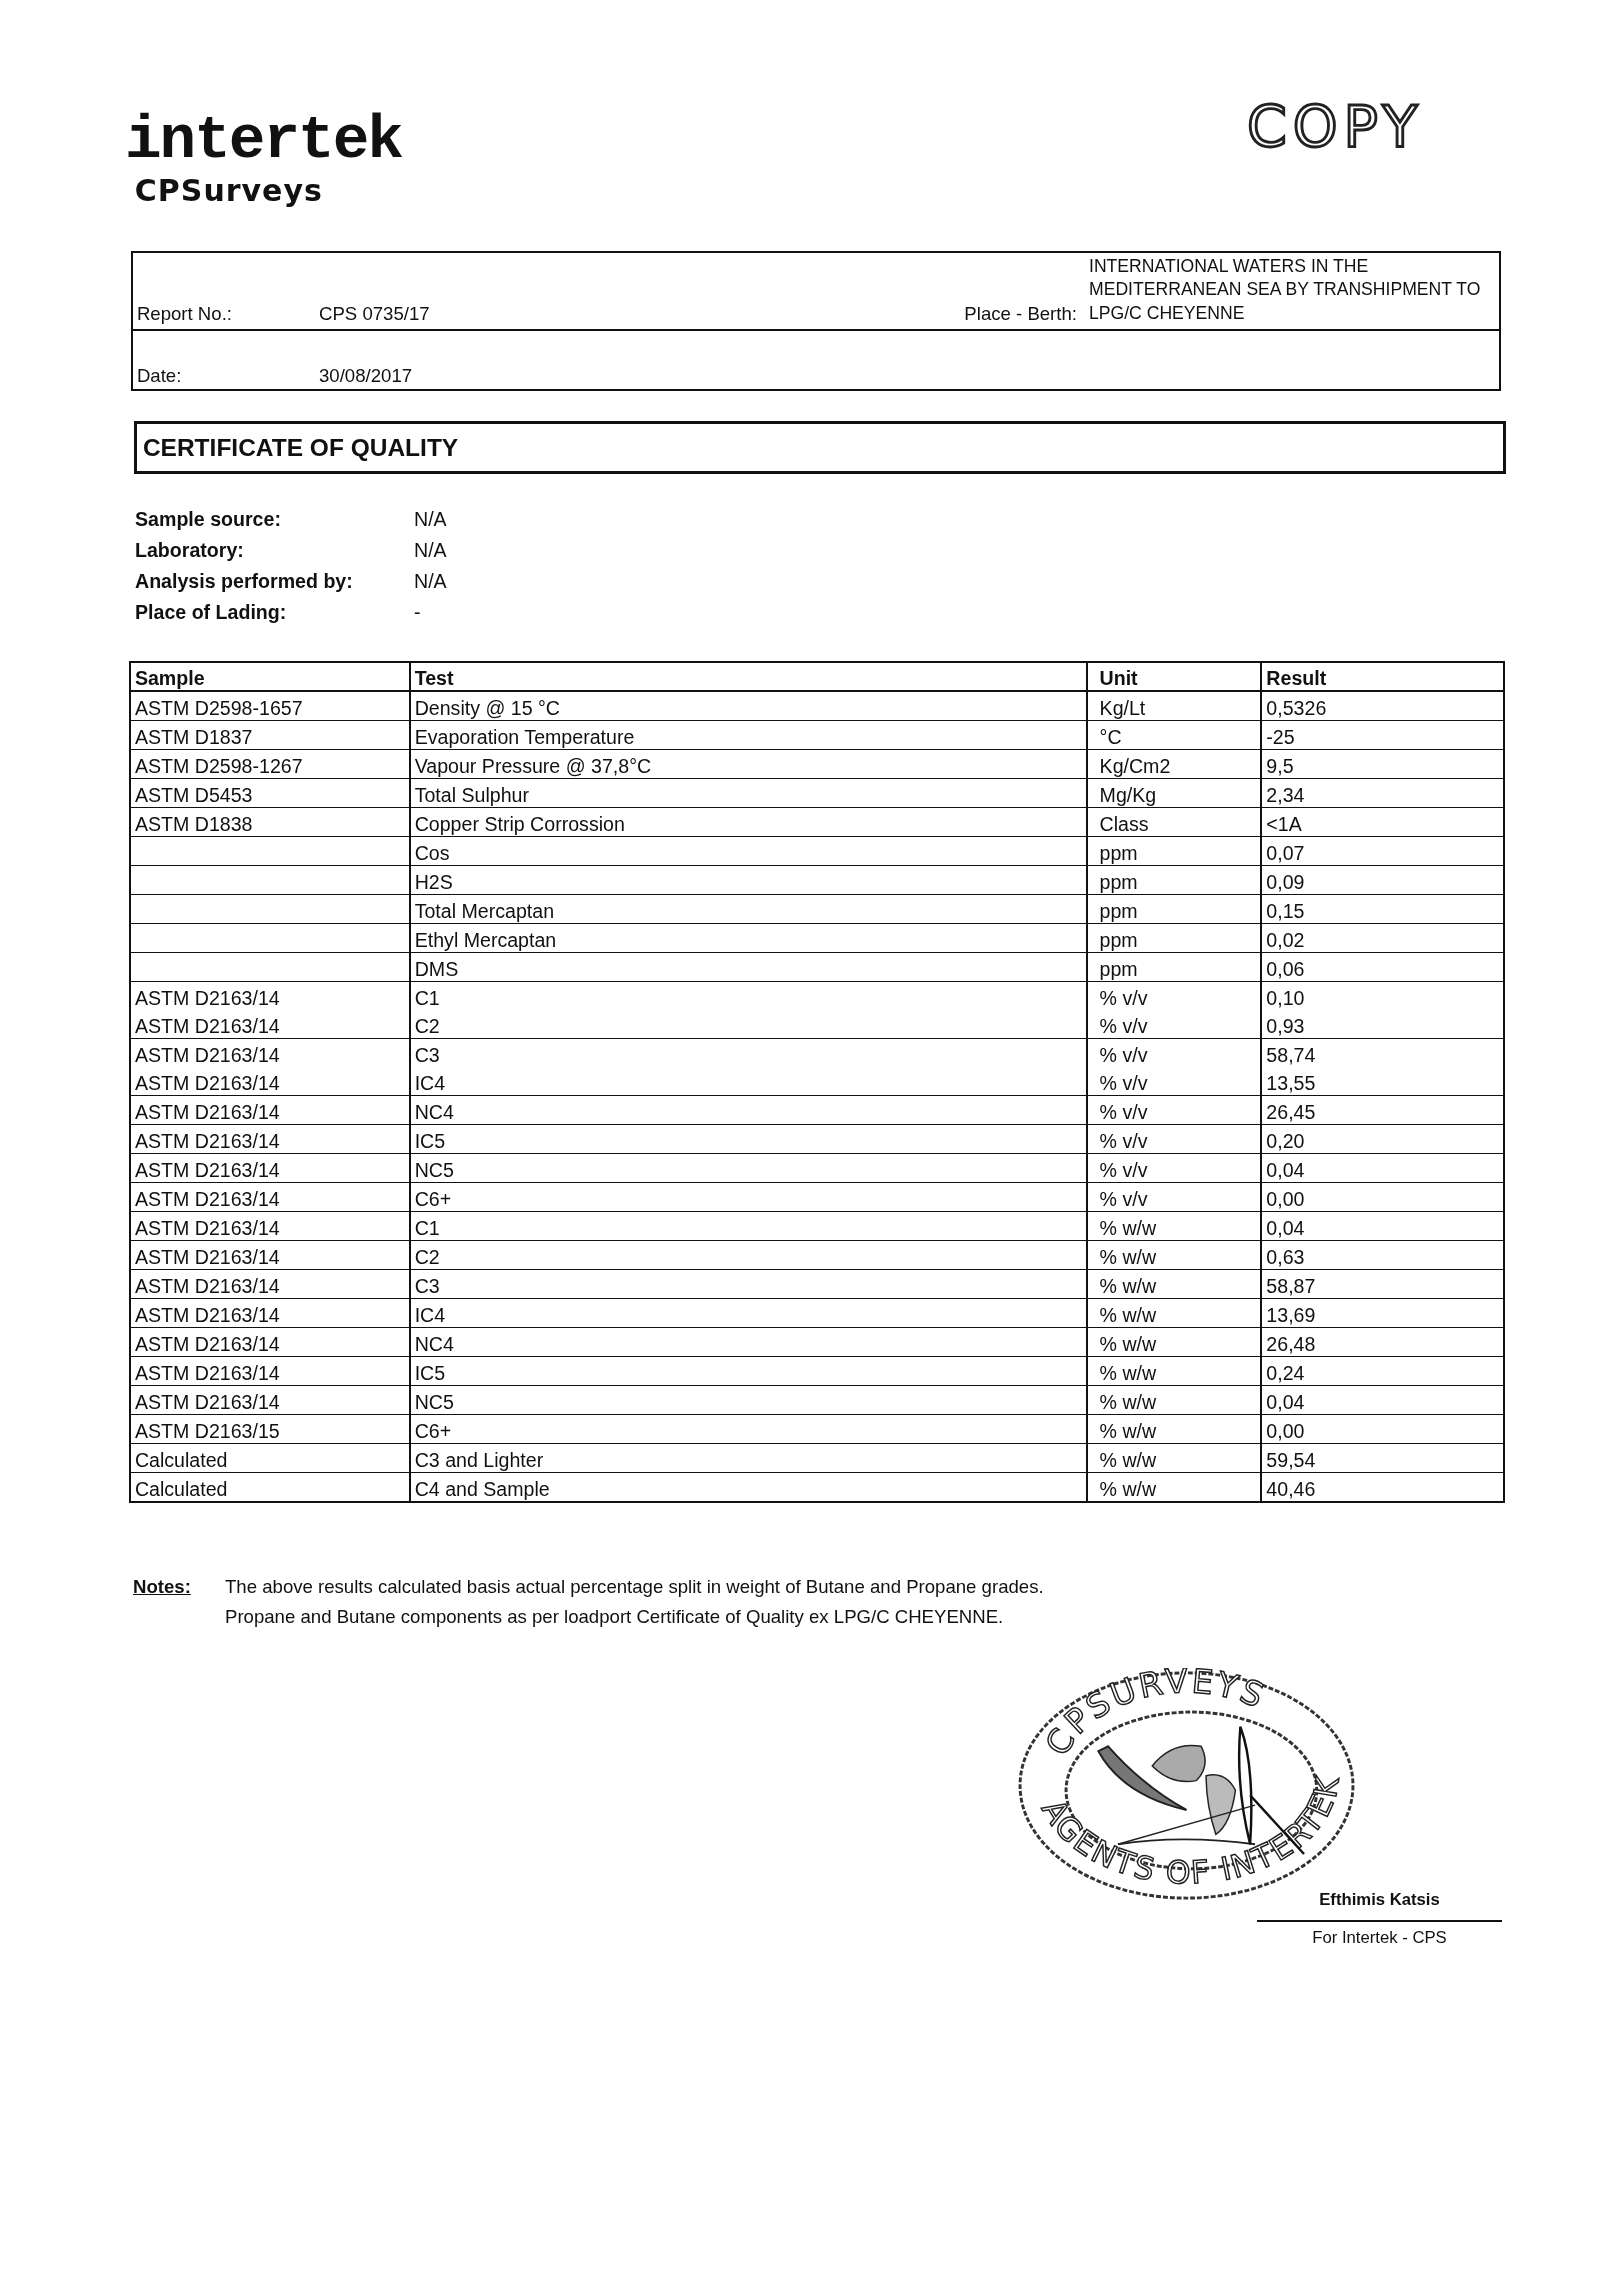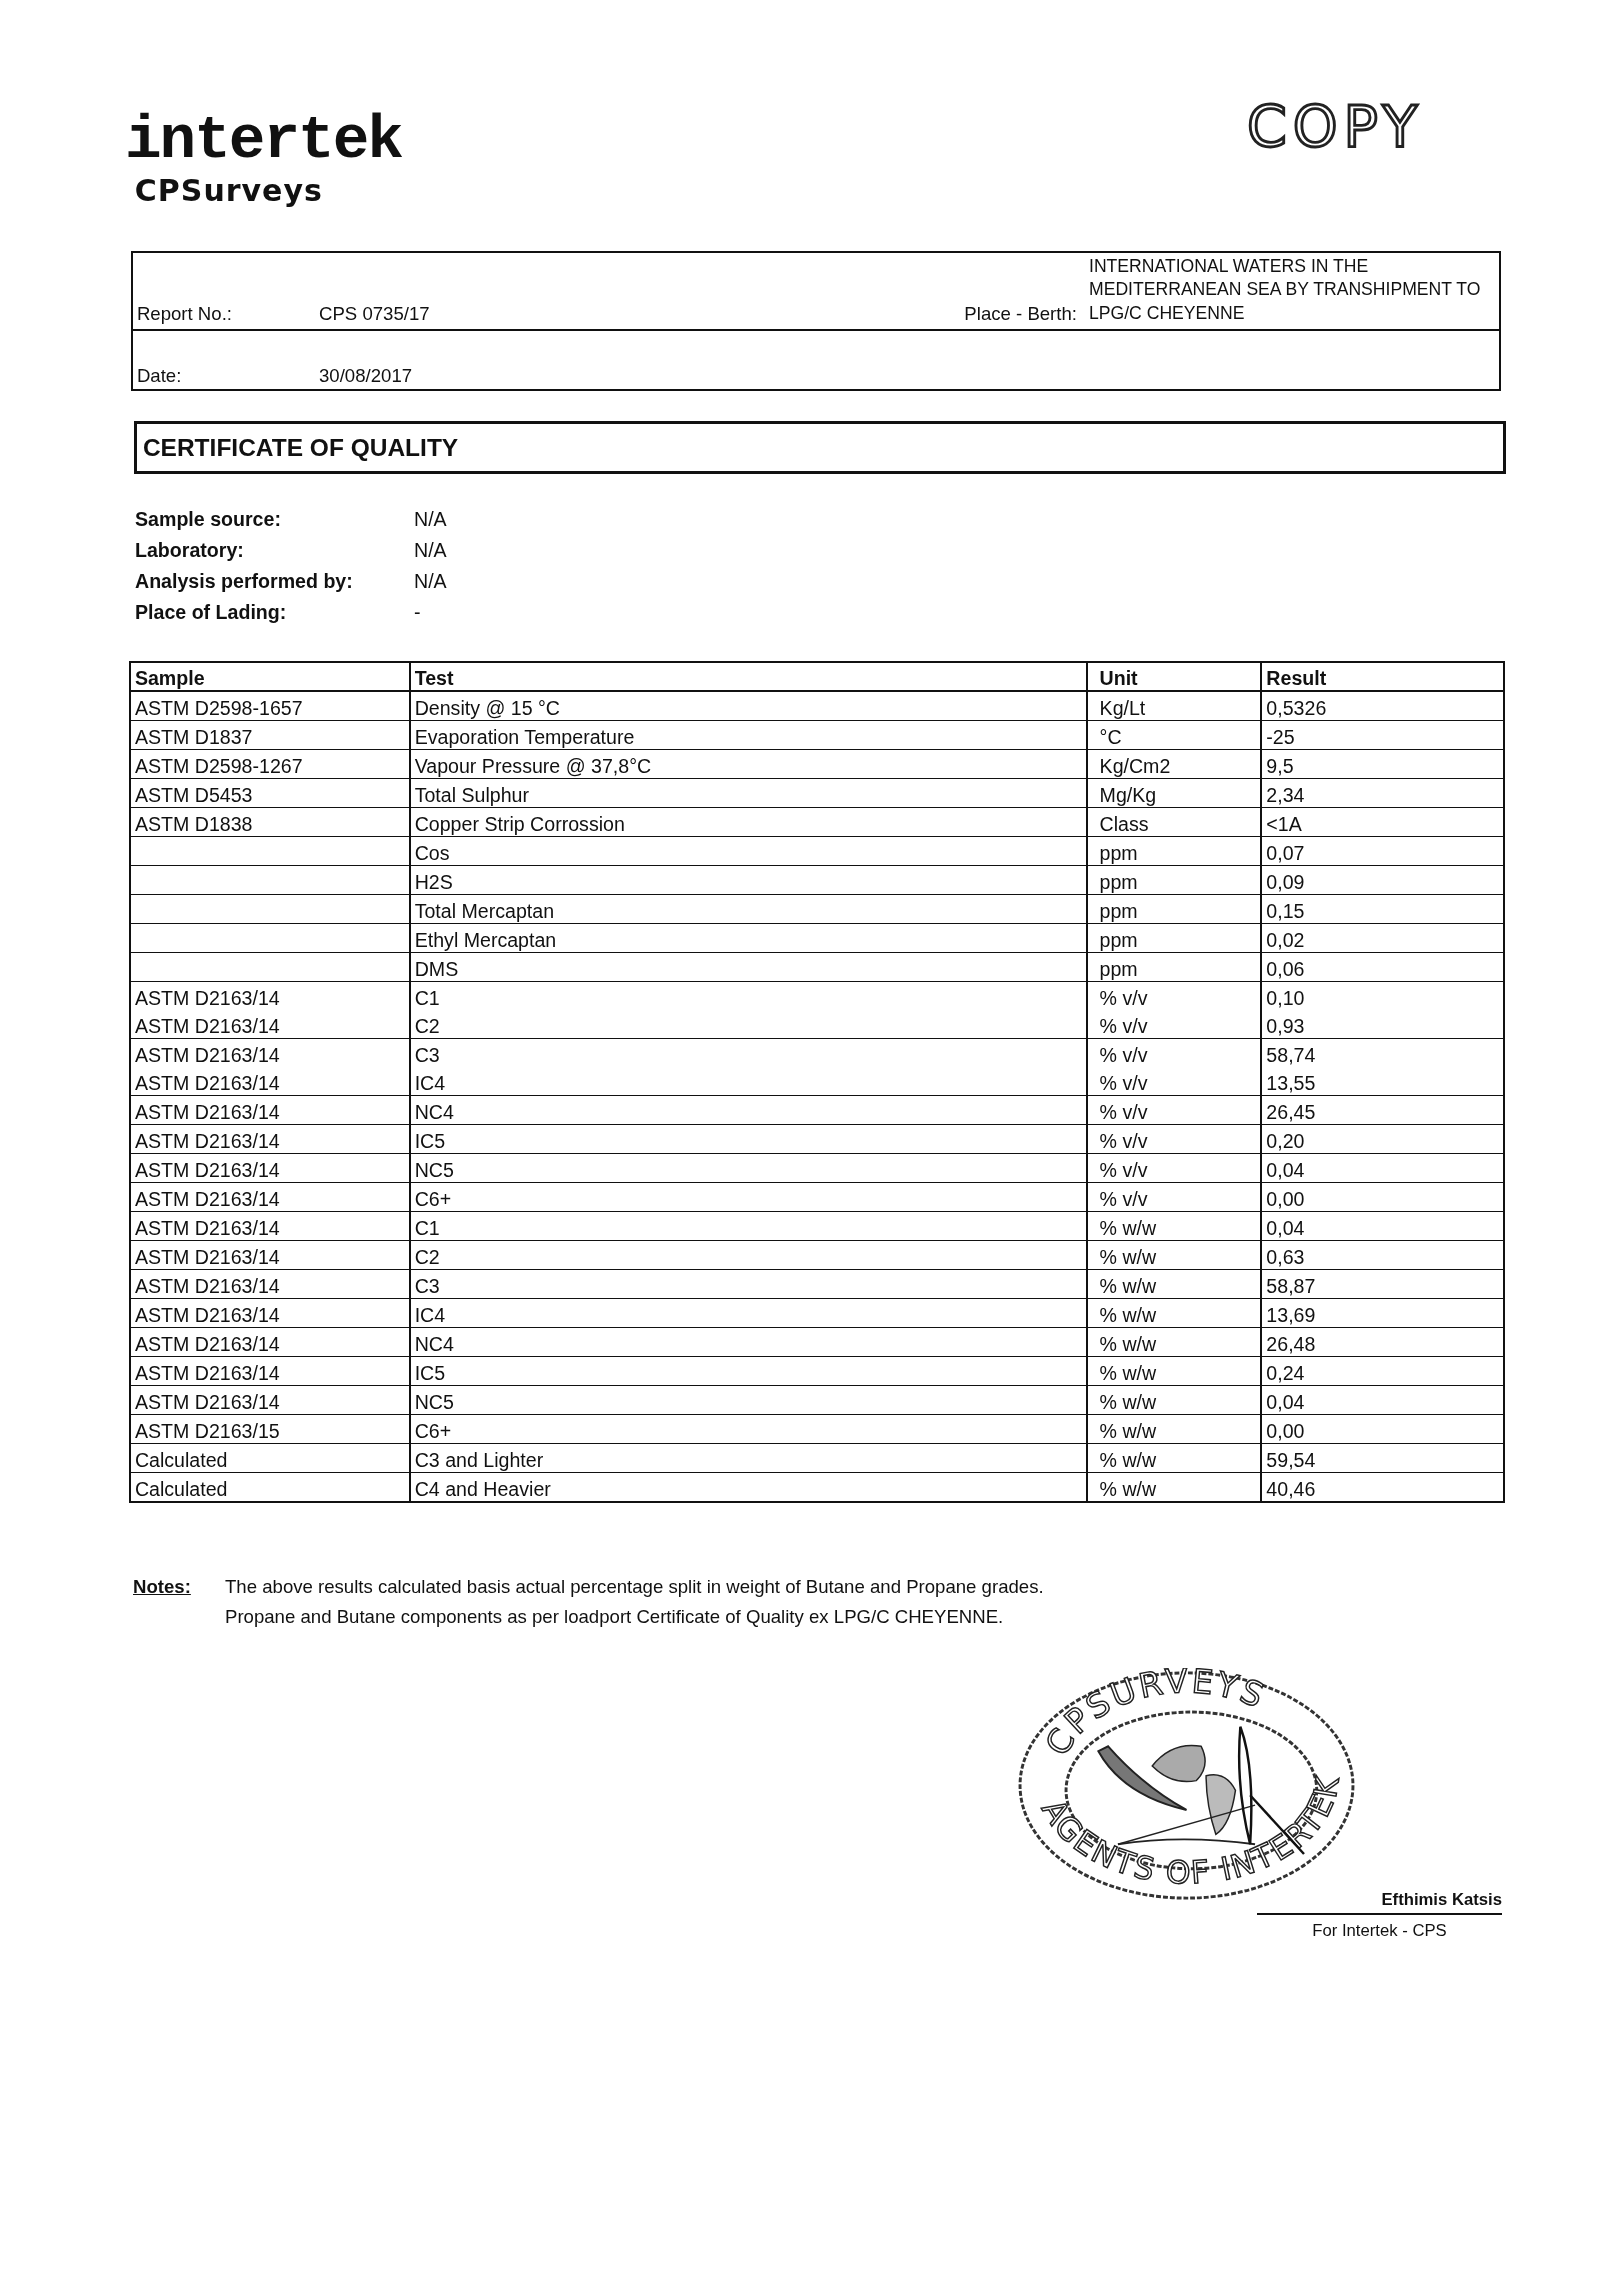--- a/index.html
+++ b/index.html
@@ -41,21 +41,21 @@
     .results .c-result { }
 
     .notes { position: absolute; left: 133px; top: 1576px; font-size: 18.6px; }
     .notes-label { position: absolute; left: 0; top: 0; font-weight: bold; text-decoration: underline; }
     .notes-line { position: absolute; left: 92px; white-space: nowrap; }
     .notes-line.l1 { top: 0; }
     .notes-line.l2 { top: 30px; }
 
     .stamp { position: absolute; left: 1015px; top: 1668px; width: 343px; height: 235px; }
     .signature { position: absolute; left: 1257px; top: 1890px; width: 245px; text-align: center; }
-    .sig-name { font-weight: bold; font-size: 16.7px; padding-bottom: 3px; border-bottom: 2px solid #111; text-align: right; }
+    .sig-name { font-weight: bold; font-size: 16.7px; padding-bottom: 10px; border-bottom: 2px solid #111; }
     .sig-org { font-size: 16.7px; margin-top: 5.9px; }
   </style>
 </head>
 <body>
 
 <div class="logo">
   <div class="logo-main">intertek</div>
   <div class="logo-sub">CPSurveys</div>
 </div>
 
@@ -268,21 +268,21 @@
         <td class="c-result">0,00</td>
       </tr>
       <tr>
         <td class="c-method">Calculated</td>
         <td class="c-test">C3 and Lighter</td>
         <td class="c-unit">% w/w</td>
         <td class="c-result">59,54</td>
       </tr>
       <tr>
         <td class="c-method">Calculated</td>
-        <td class="c-test">C4 and Heavier</td>
+        <td class="c-test">C4 and Sample</td>
         <td class="c-unit">% w/w</td>
         <td class="c-result">40,46</td>
       </tr>
     </tbody>
 </table>
 
 <div class="notes">
   <span class="notes-label">Notes:</span>
   <span class="notes-line l1">The above results calculated basis actual percentage split in weight of Butane and Propane grades.</span>
   <span class="notes-line l2">Propane and Butane components as per loadport Certificate of Quality ex LPG/C CHEYENNE.</span>

